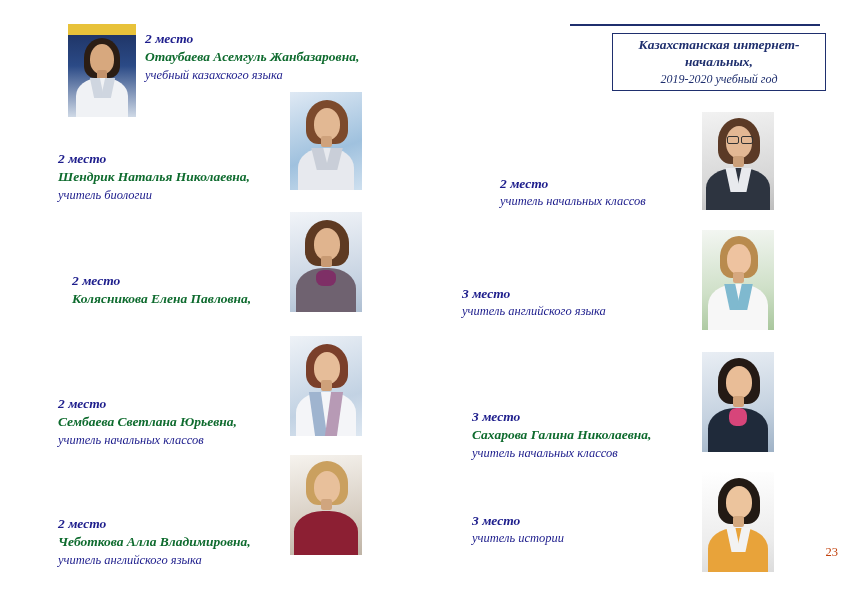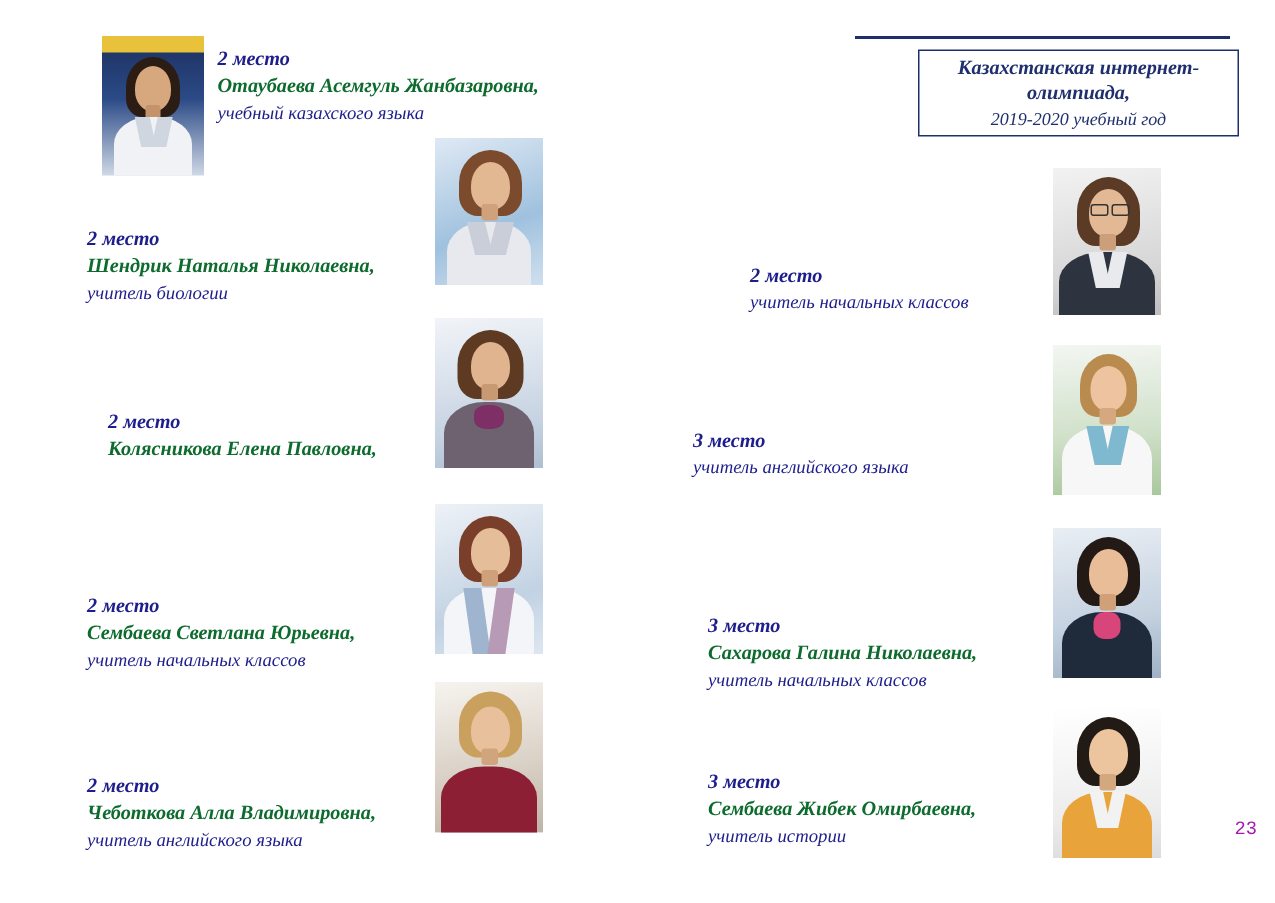--- a/index.html
+++ b/index.html
@@ -113,32 +113,32 @@
   .photo .collar-l, .photo .collar-r {
     position: absolute;
   }
 
   
   .page-num {
     position: absolute;
     right: 12px;
     bottom: 42px;
     font-size: 12.5px;
-    color: #a21caf;
-    font-family: Liberation Mono, monospace;
+    color: #c2410c;
+    font-family: Liberation Serif, serif;
   }
 </style>
 </head>
 <body>
 
 <div class="slide">
 
   <div class="title-rule"></div>
   <div class="title-box">
-    <div class="title-line1">Казахстанская интернет- олимпиада,</div>
+    <div class="title-line1">Казахстанская интернет- начальных,</div>
     <div class="title-line2">2019-2020  учебный год</div>
   </div>
 
   <div class="photo" style="left:68px; top:24px; width:68px; height:93px;">
     <div class="bg" style="background:linear-gradient(180deg,#1c2f5e 0%,#2b4a86 45%,#cfd9e6 100%);"></div>
     <div style="position:absolute;left:0;top:0;width:68px;height:11px;background:#e8c23a;"></div>
     <div class="hair" style="left:16px; top:14px; width:36px; height:40px; background:#2b1d14;"></div>
     <div class="head" style="left:22px; top:20px; width:24px; height:30px; background:#d7a87e;"></div>
     <div class="neck" style="left:29px; top:46px; width:10px; height:10px; background:#c4936c;"></div>
     <div class="body" style="left:8px; top:54px; width:52px; height:40px; background:#f0f2f5;"></div>
@@ -264,19 +264,18 @@
   </div>
 
   <div class="entry" style="left:472px; top:408px;">
     <div class="place">3  место</div>
     <div class="name">Сахарова Галина Николаевна,</div>
     <div class="role">учитель начальных классов</div>
   </div>
 
   <div class="entry" style="left:472px; top:512px;">
     <div class="place">3  место</div>
-    <div class="name">Сембаева  Жибек Омирбаевна,</div>
     <div class="role">учитель истории</div>
   </div>
 
   <div class="page-num">23</div>
 
 </div>
 
 </body></html>

